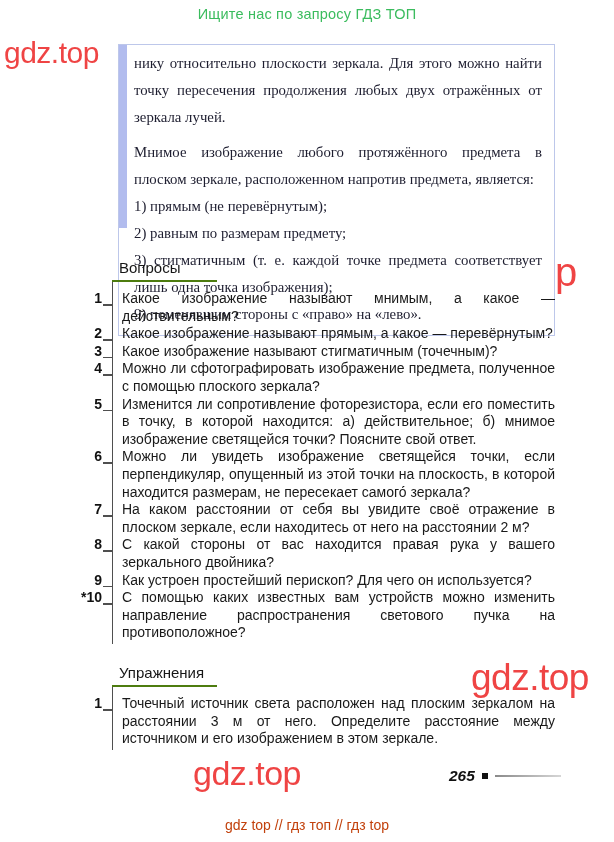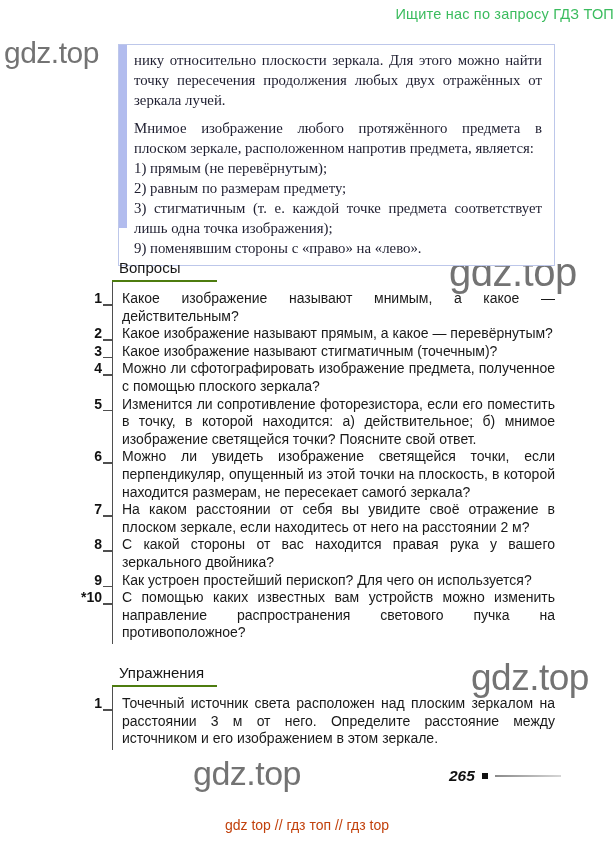--- a/index.html
+++ b/index.html
@@ -3,40 +3,40 @@
 <meta charset="utf-8">
 <style>
   html,body { margin:0; padding:0; background:#ffffff; }
   .page {
     position:relative; width:614px; height:842px; background:#ffffff;
     overflow:hidden; font-family:"Liberation Sans", sans-serif;
   }
 
   
   .banner {
-    position:absolute; top:6px; left:0; right:0; text-align:right;
+    position:absolute; top:6px; left:0; right:0; text-align:center;
     font-size:14.5px; color:#3bbc5e; letter-spacing:0.2px;
   }
 
   
   .wm {
-    position:absolute; color:#737373; font-family:"Liberation Sans", sans-serif;
+    position:absolute; color:#ef4444; font-family:"Liberation Sans", sans-serif;
     font-weight:500; letter-spacing:-0.5px; line-height:1;
   }
   .wm1 { left:4px;   top:38px;  font-size:30px; }
   .wm2 { left:449px; top:252px; font-size:40px; }
   .wm3 { left:471px; top:659px; font-size:37px; }
   .wm4 { left:193px; top:756px; font-size:34px; }
 
   
   .infobox {
     position:absolute; left:118px; top:44px; width:437px; min-height:199px;
     box-sizing:border-box; border:1px solid #bdc7ea; background:#ffffff;
     padding:5px 12px 7px 15px;
-    font-family:"Liberation Serif", serif; font-size:14.8px; line-height:20px;
+    font-family:"Liberation Serif", serif; font-size:14.8px; line-height:27px;
     color:#1e1e30; text-align:justify;
   }
   .infobox .bar {
     position:absolute; left:0; top:0; width:8px; height:183px; background:#b2bcee;
   }
   .infobox p { margin:0; }
   .infobox .p2 { margin-top:8px; }
   .infobox .bx-item { text-align:justify; }
 
   

